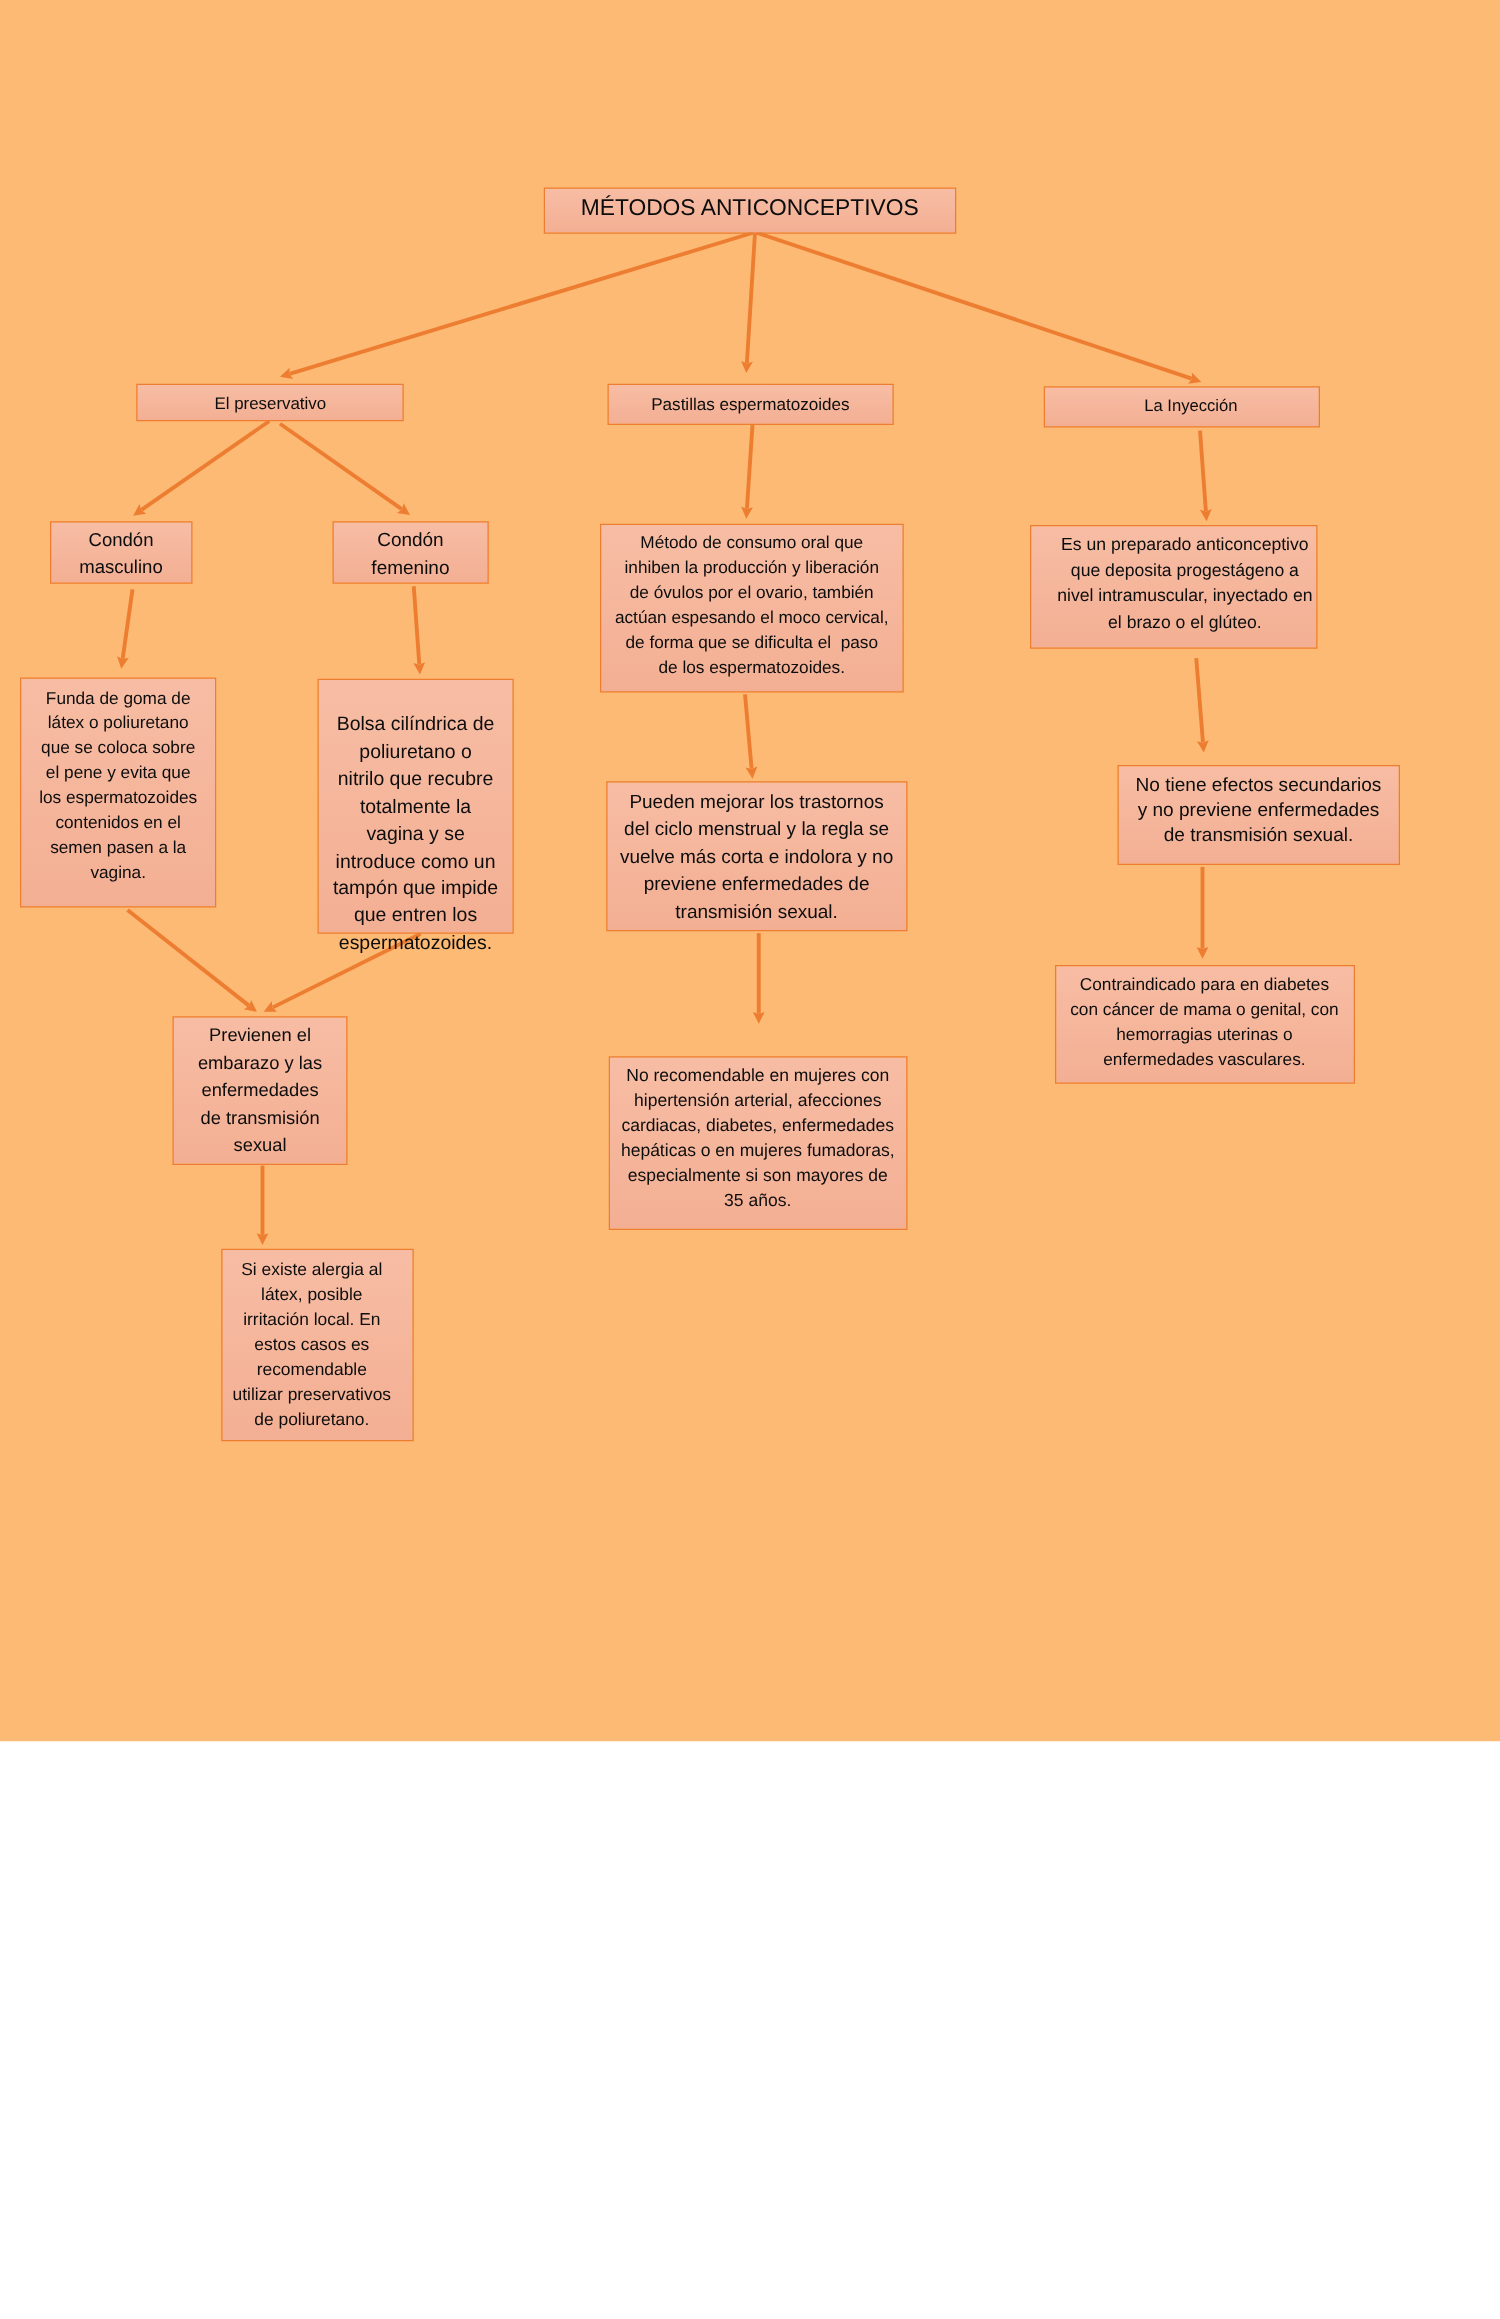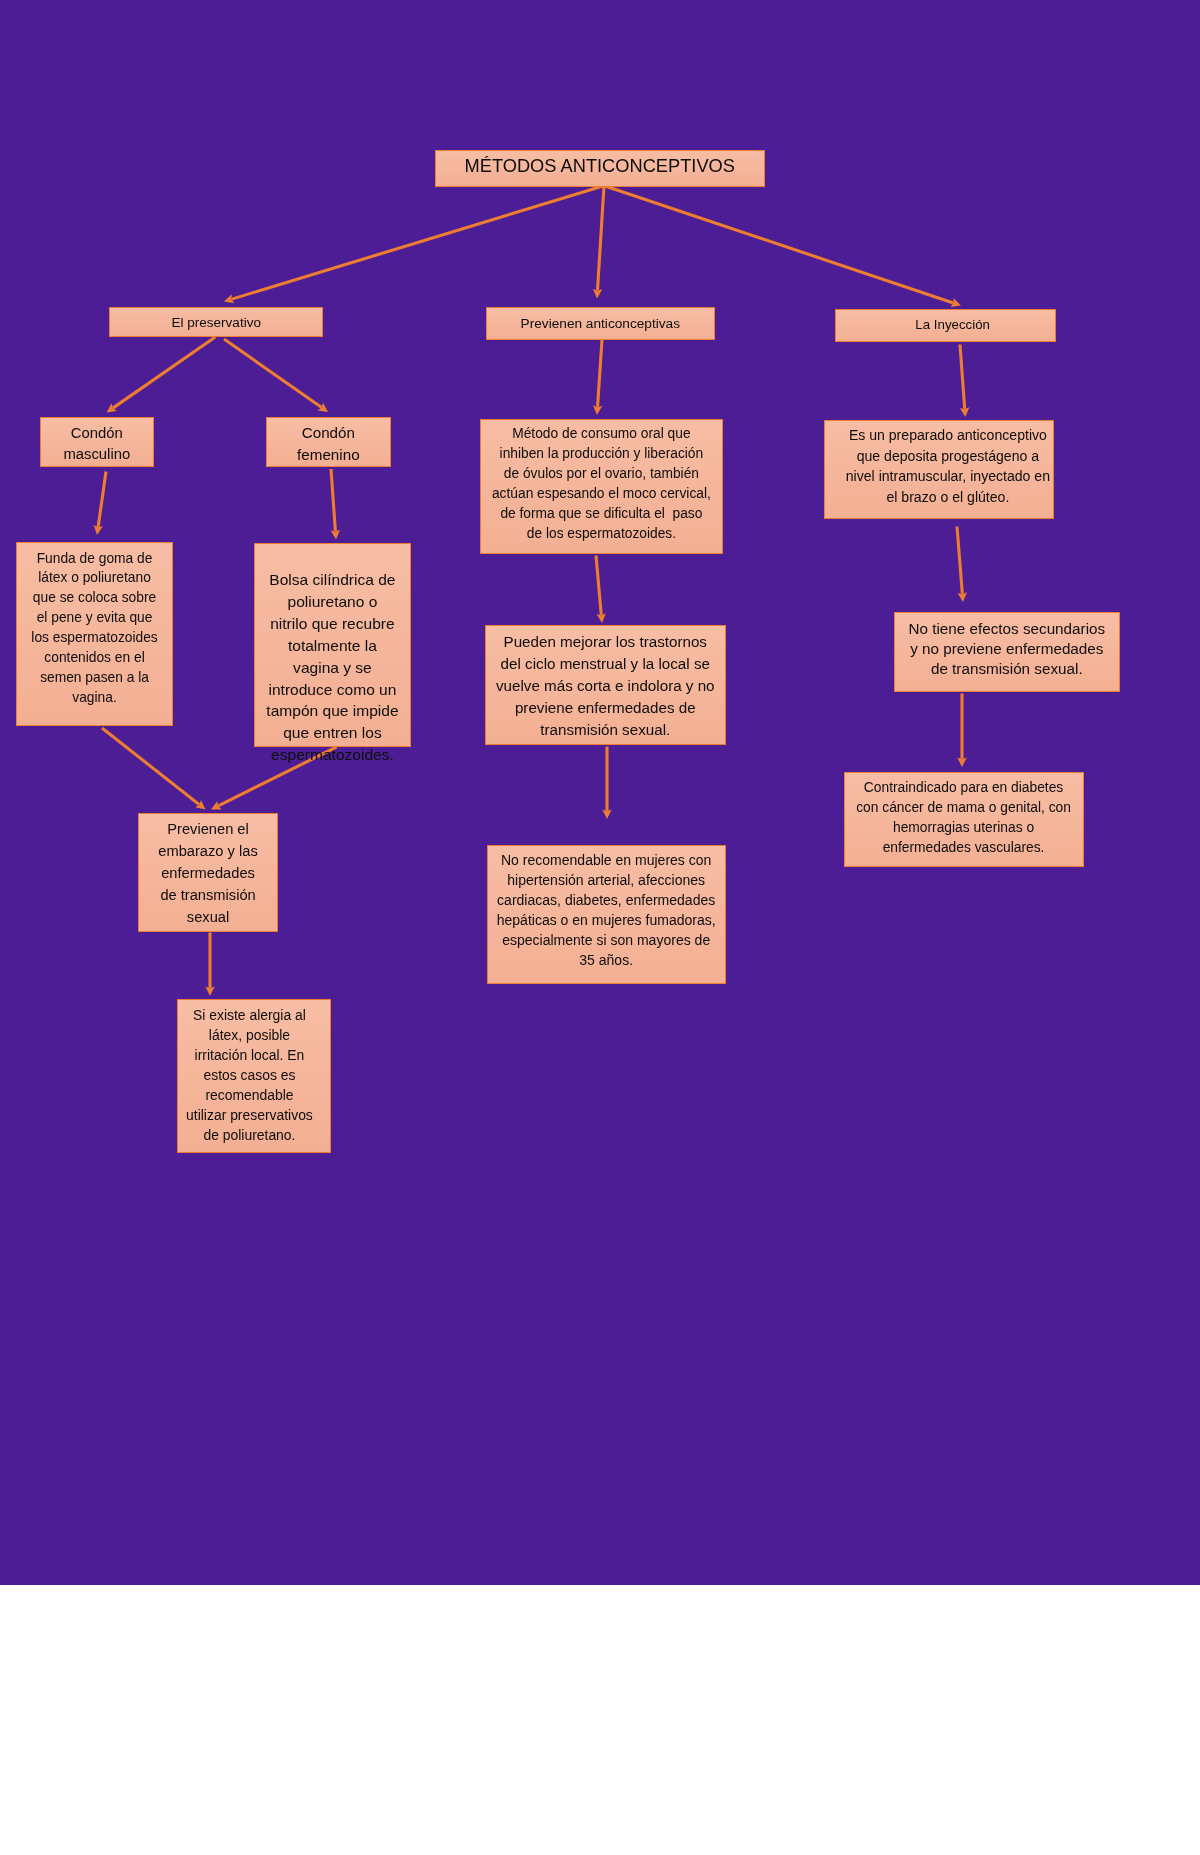--- a/index.html
+++ b/index.html
@@ -1,19 +1,19 @@
 <!DOCTYPE html>
 <html><head>
 <meta charset="utf-8">
 <title>Mapa conceptual - Métodos anticonceptivos</title>
 <style>
   html,body{margin:0;padding:0;background:#ffffff;}
   body{width:1200px;height:1855px;position:relative;overflow:hidden;
        font-family:"Liberation Sans",sans-serif;}
-  #canvas{position:absolute;left:0;top:0;width:1200px;height:1585px;background:#4c1d95;}
+  #canvas{position:absolute;left:0;top:0;width:1200px;height:1393px;background:#fdba74;}
   svg.links{position:absolute;left:0;top:0;width:1200px;height:1855px;}
   .node{position:absolute;box-sizing:border-box;
         background:linear-gradient(180deg,#F7BDA4 0%,#F3AF93 100%);
         border:1px solid #ED7D31;
         display:flex;align-items:center;justify-content:center;
         text-align:center;color:#0d0d0d;z-index:2;}
   .node .lbl{display:block;width:100%;white-space:pre-wrap;
              position:relative;top:var(--dy,0px);left:var(--dx,0px);}
 
   .n-root{left:435px;top:149.5px;width:329.5px;height:37.8px;--dy:-2.6px;}
@@ -84,21 +84,21 @@
   </svg>
 
   <div class="node n-root">
     <span class="lbl">MÉTODOS ANTICONCEPTIVOS</span>
   </div>
 
   <div class="node lvl2 n-preservativo">
     <span class="lbl">El preservativo</span>
   </div>
   <div class="node lvl2 n-pastillas">
-    <span class="lbl">Previenen anticonceptivas</span>
+    <span class="lbl">Pastillas espermatozoides</span>
   </div>
   <div class="node lvl2 n-inyeccion">
     <span class="lbl">La Inyección</span>
   </div>
 
   <div class="node lvl3 n-condon-m">
     <span class="lbl">Condón
 masculino</span>
   </div>
   <div class="node lvl3 n-condon-f">
@@ -136,21 +136,21 @@
 de los espermatozoides.</span>
   </div>
   <div class="node n-preparado">
     <span class="lbl">Es un preparado anticonceptivo
 que deposita progestágeno a
 nivel intramuscular, inyectado en
 el brazo o el glúteo.</span>
   </div>
   <div class="node n-mejorar">
     <span class="lbl">Pueden mejorar los trastornos
-del ciclo menstrual y la local se
+del ciclo menstrual y la regla se
 vuelve más corta e indolora y no
 previene enfermedades de
 transmisión sexual.</span>
   </div>
   <div class="node n-sinefectos">
     <span class="lbl">No tiene efectos secundarios
 y no previene enfermedades
 de transmisión sexual.</span>
   </div>
   <div class="node n-previenen">

